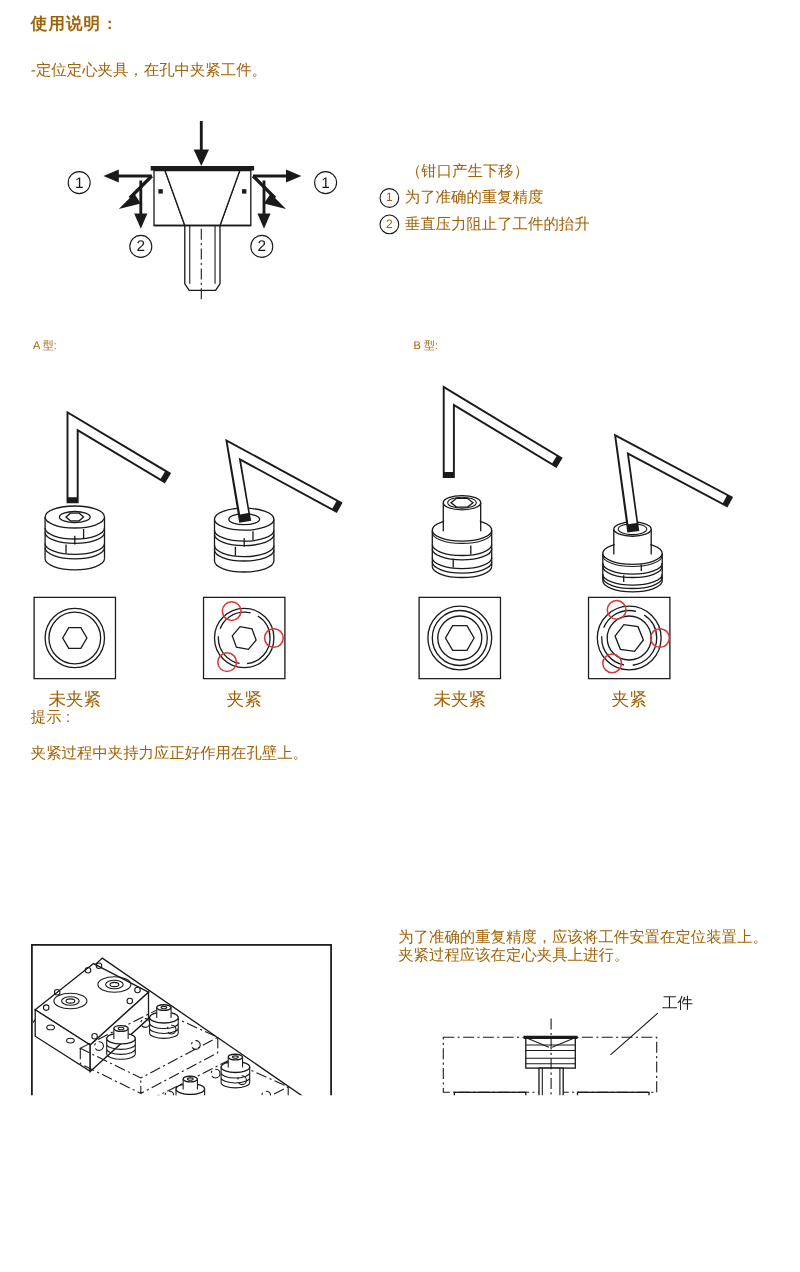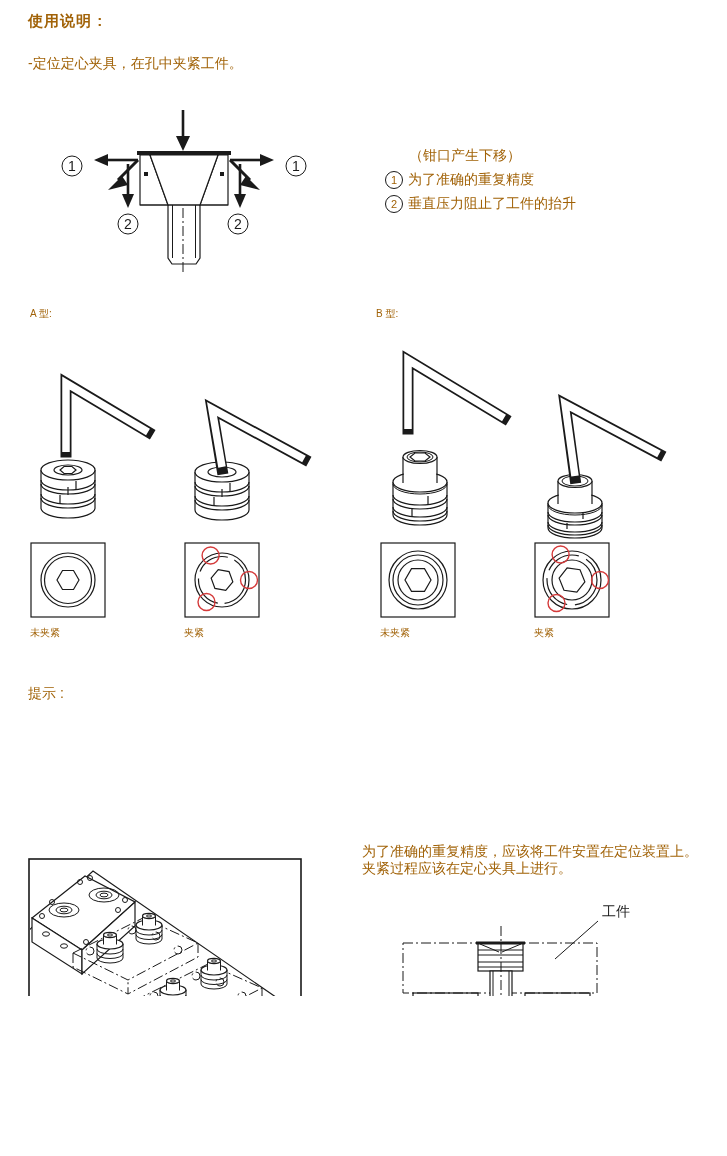--- a/index.html
+++ b/index.html
@@ -2,22 +2,22 @@
 <html><head>
 <meta charset="utf-8">
 <style>
   html,body{margin:0;padding:0;background:#fff;}
   .page{position:relative;width:727px;height:996px;background:#ffffff;
         font-family:"Liberation Sans", sans-serif;color:#a16207;overflow:hidden;}
   .abs{position:absolute;}
   .h1{font-size:15px;font-weight:bold;letter-spacing:1px;}
   .body-txt{font-size:14px;line-height:17px;white-space:nowrap;}
   .sec-label{font-size:10px;}
-  .sq-label{font-size:10px;width:76px;}
-  .legend{display:flex;flex-direction:column;gap:6px;font-size:14px;margin-left:40px;}
+  .sq-label{font-size:16px;text-align:center;width:76px;}
+  .legend{display:flex;flex-direction:column;gap:6px;font-size:14px;}
   .legend-row{display:flex;align-items:center;white-space:nowrap;}
   .cnum{display:inline-flex;align-items:center;justify-content:center;
         width:16px;height:16px;border:1.2px solid #1a1a1a;border-radius:50%;
         font-size:11px;margin-right:5px;flex:0 0 auto;}
   .note-indent{padding-left:24px;}
   svg{display:block;}
   .ln{stroke:#1a1a1a;stroke-width:1.2;fill:none;}
   .lt{stroke:#1a1a1a;stroke-width:1;fill:none;}
   .fw{fill:#ffffff;stroke:#1a1a1a;stroke-width:1.2;}
   .blk{fill:#1a1a1a;stroke:none;}
@@ -221,21 +221,22 @@
     <circle cx="38" cy="38" r="29" class="ln"></circle>
     <circle cx="38" cy="38" r="25" class="ln" stroke-dasharray="36 8"></circle>
     <circle cx="38" cy="38" r="20" class="ln"></circle>
     <polygon points="51,38 44.5,49.3 31.5,49.3 25,38 31.5,26.7 44.5,26.7" class="ln" transform="rotate(8 38 38)"></polygon>
     <circle cx="26.6" cy="12.5" r="8.5" class="red"></circle>
     <circle cx="66" cy="38" r="8.5" class="red"></circle>
     <circle cx="22.5" cy="61" r="8.5" class="red"></circle>
   </svg>
   <div class="abs sq-label" style="left:534px;top:626px;">夹紧</div>
 
-  <div class="abs body-txt" style="left:28px;top:685px;">提示 :</div>
+  <div class="abs body-txt" style="left:28px;top:643px;">提示 :</div>
+  <div class="abs body-txt" style="left:28px;top:676px;">夹紧过程中夹持力应正好作用在孔壁上。</div>
 
   <svg class="abs" style="left:28px;top:858px;" width="274" height="218" viewBox="0 0 274 218">
     <defs>
       <clipPath id="frame-clip">
           <rect x="2" y="2" width="270" height="214"></rect>
         </clipPath>
     </defs>
     <g clip-path="url(#frame-clip)">
 
       <g>

